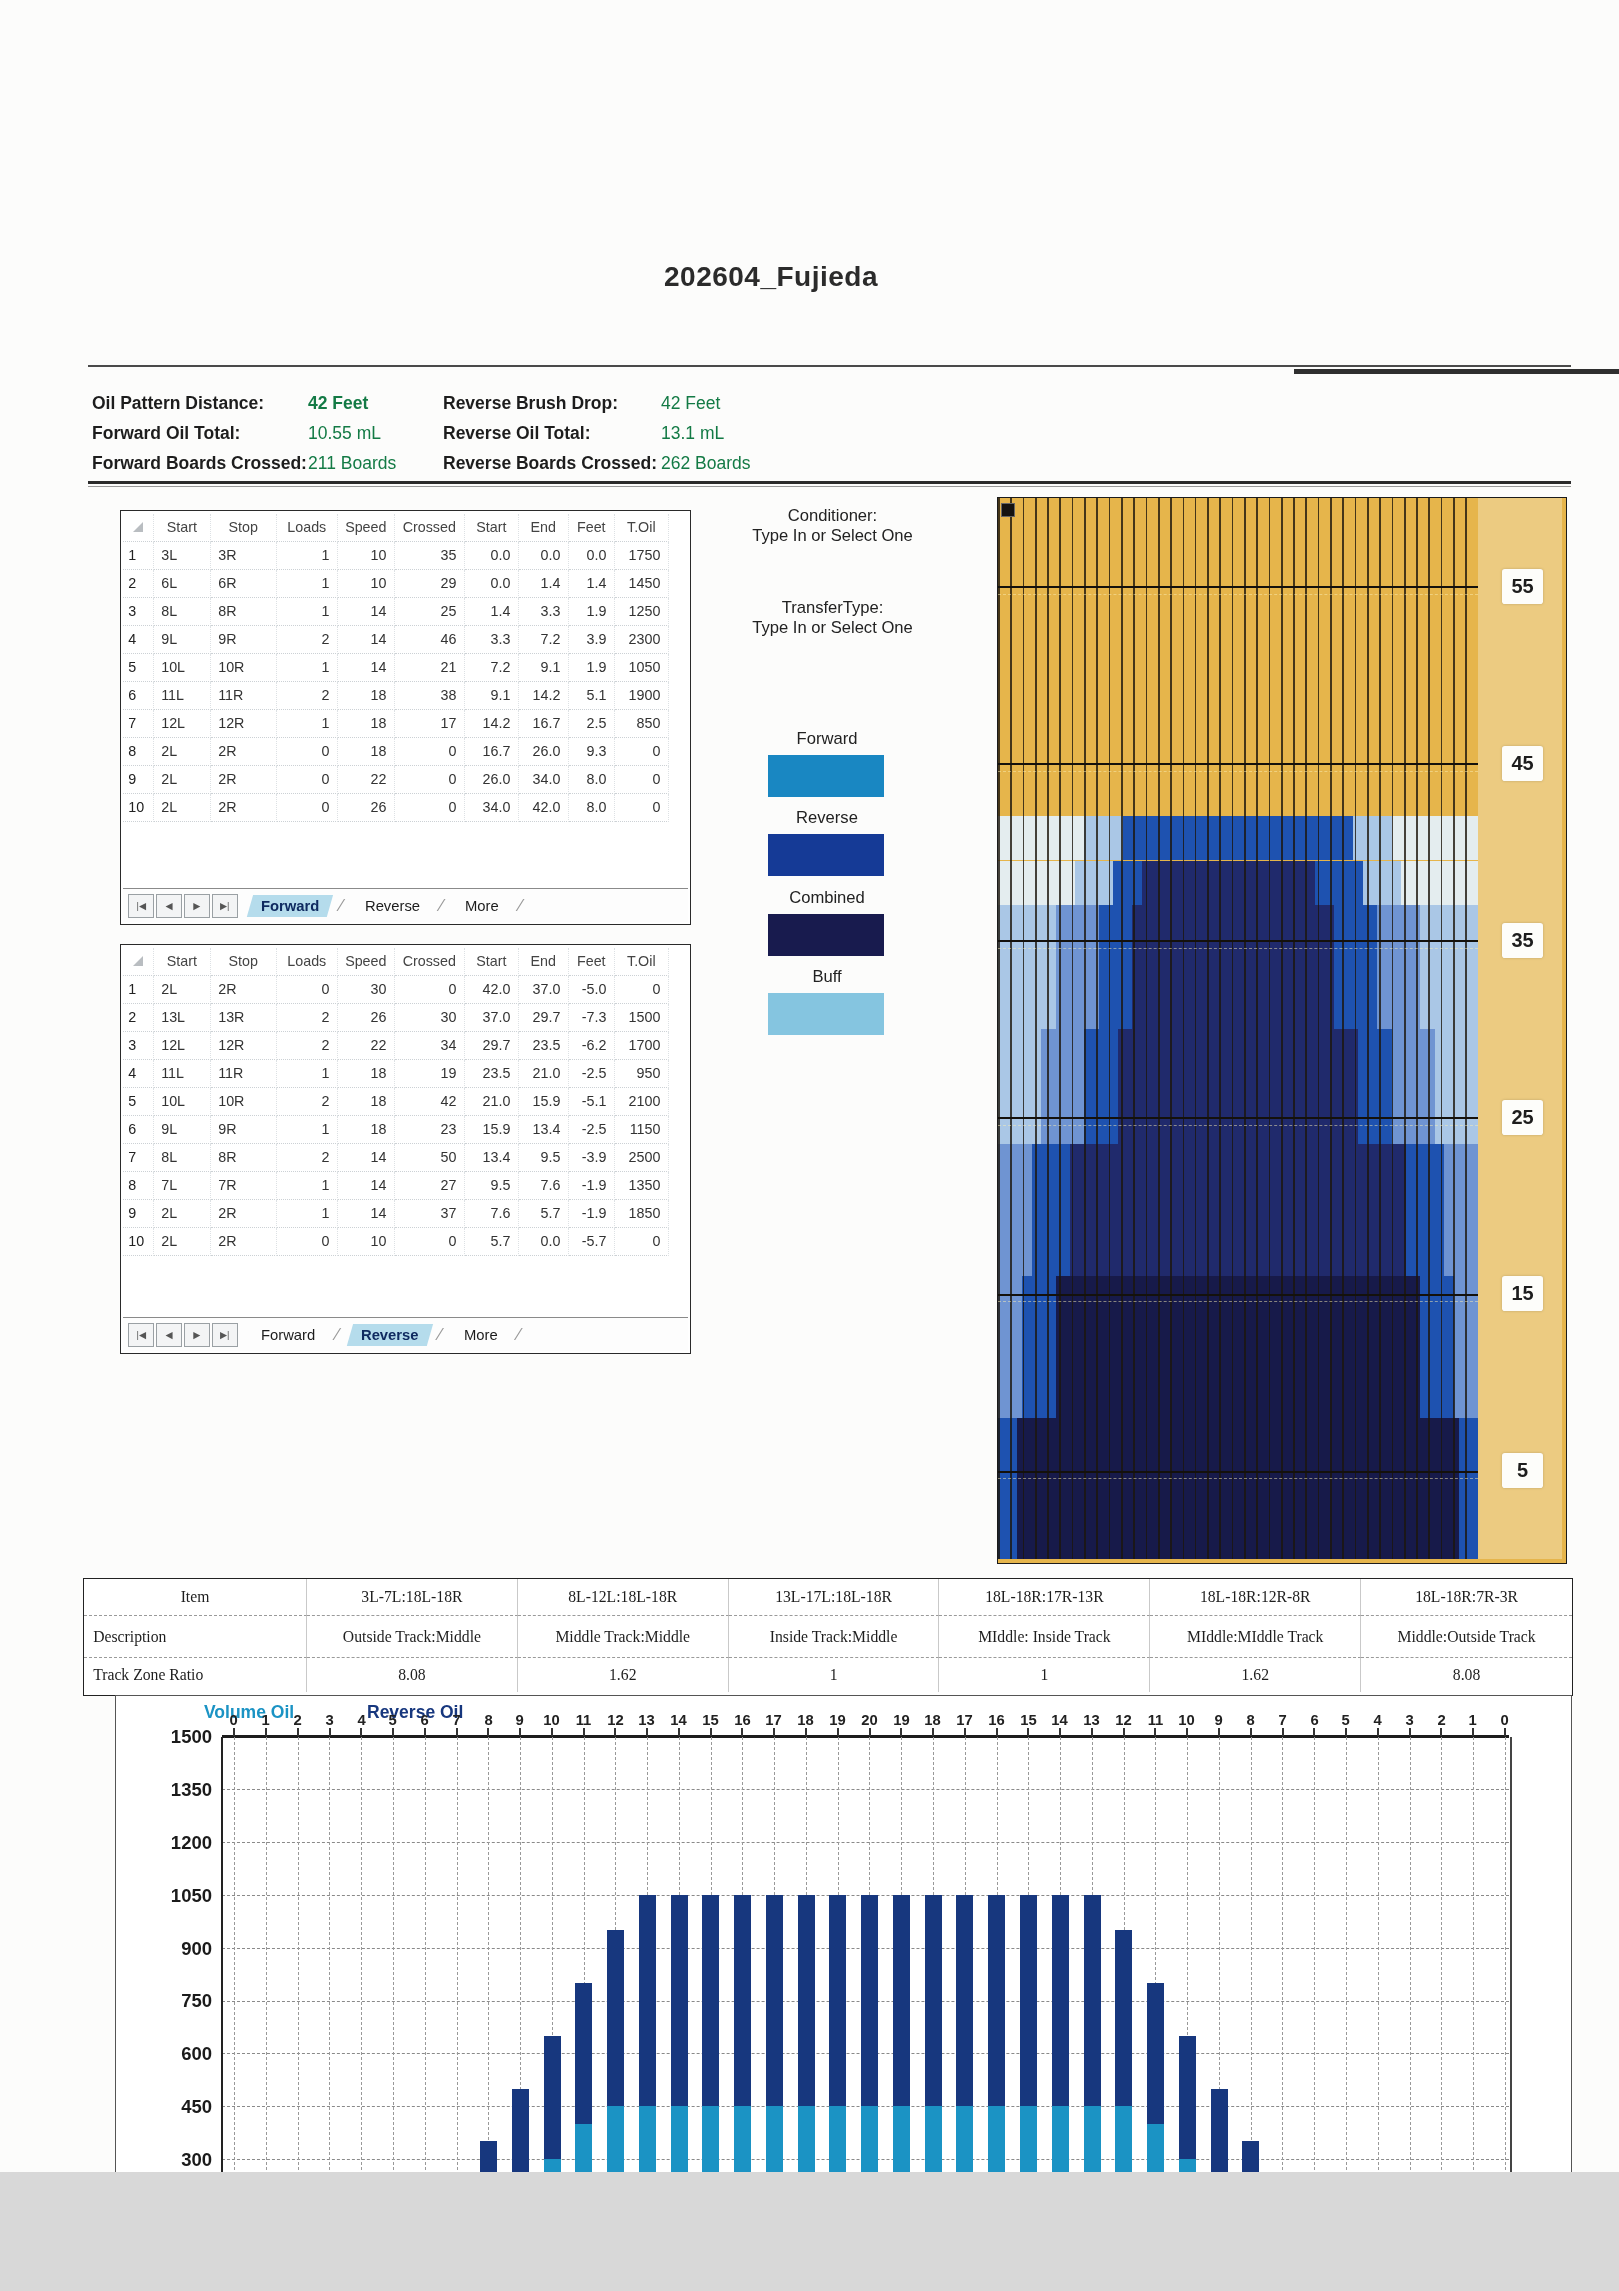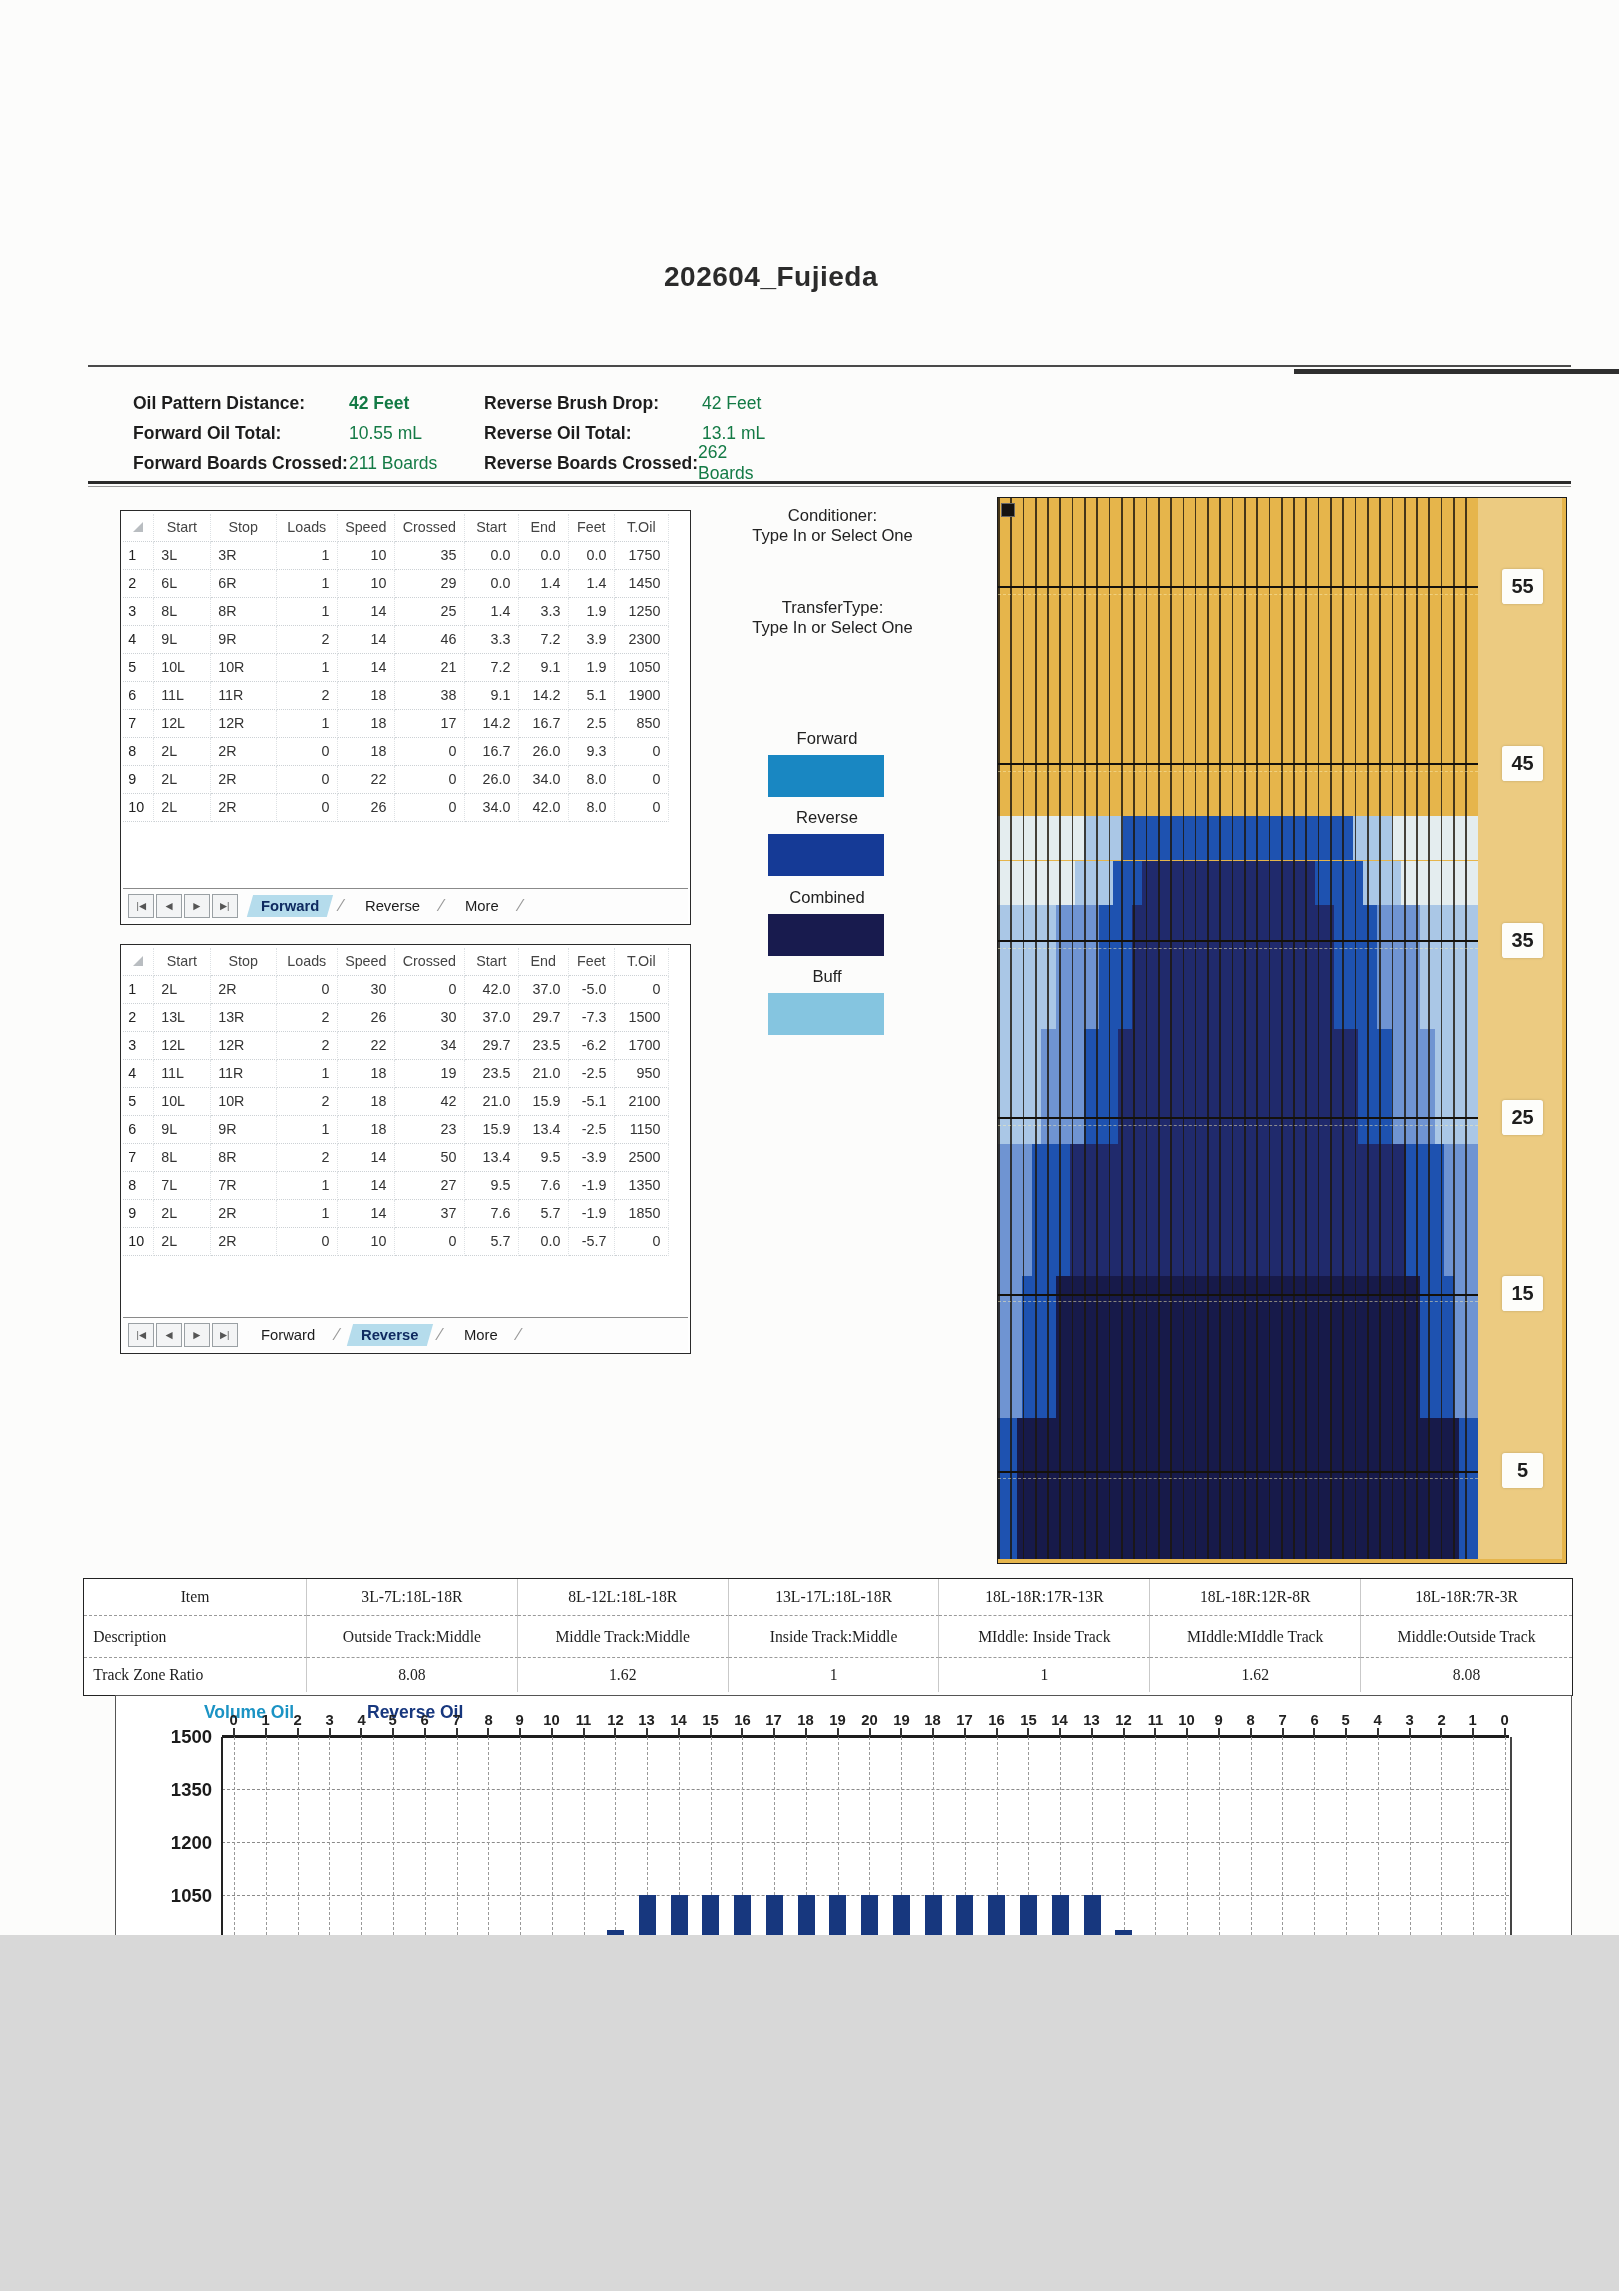--- a/index.html
+++ b/index.html
@@ -1,35 +1,35 @@
 <!DOCTYPE html>
 <html style="font-size:14.8px"><head>
 <meta charset="utf-8">
 <style>
   html,body{margin:0;padding:0;background:#d8d8d8;}
-  .page{position:relative;width:1620px;height:1935px;background:#fcfcfb;
+  .page{position:relative;width:1620px;height:2172px;background:#fcfcfb;
         font-family:"Liberation Sans",sans-serif;overflow:hidden;margin:0 auto;}
   .title{position:absolute;left:88px;top:261px;width:1366px;text-align:center;
          font-size:28px;font-weight:bold;color:#2b2b2b;letter-spacing:0.5px;}
   
   .rule{position:absolute;background:#4a4a4a;}
   #rule-top{left:88px;top:365px;width:1483px;height:1.8px;}
   #rule-logo{left:1294px;top:369px;width:326px;height:4.6px;background:#2f2f2f;}
   #rule-mid1{left:88px;top:481px;width:1483px;height:2.8px;background:#2b2b2b;}
   #rule-mid2{left:88px;top:486px;width:1483px;height:0.9px;background:#999;}
   
   #logo{position:absolute;left:1429px;top:201px;width:151px;text-align:center;}
   #logo .tagline{font-size:10px;font-weight:bold;color:#111;letter-spacing:0.6px;margin-top:-3.7px;}
   
   .sum-col{position:absolute;top:388px;}
   #sum-col-1{left:92px;width:346px;}
   #sum-col-2{left:443px;width:343px;}
   #sum-col-3{left:796px;width:406px;}
   .sum-row{display:flex;height:30px;align-items:center;}
-  .sum-label{font-weight:bold;font-size:17.5px;color:#1d1d1d;margin-left:41px;}
+  .sum-label{font-weight:bold;font-size:17.5px;color:#1d1d1d;}
   #sum-col-1 .sum-label{width:216px;} #sum-col-2 .sum-label{width:218px;} #sum-col-3 .sum-label{width:210px;}
   .sum-value{font-size:17.5px;color:#137a45;}
   .sum-value.bold{font-weight:bold;}
   
   .sheet{position:absolute;left:120px;width:569px;border:1.8px solid #2a2a2a;background:#fff;}
   #sheet-forward{top:510px;height:413px;}
   #sheet-reverse{top:944px;height:408px;}
   .sheet-grid{position:absolute;left:1.8px;top:2.8px;display:grid;
               grid-template-columns:31px 57px 66px 61px 57px 70px 54px 50px 46px 54px;
               grid-auto-rows:28px;}

